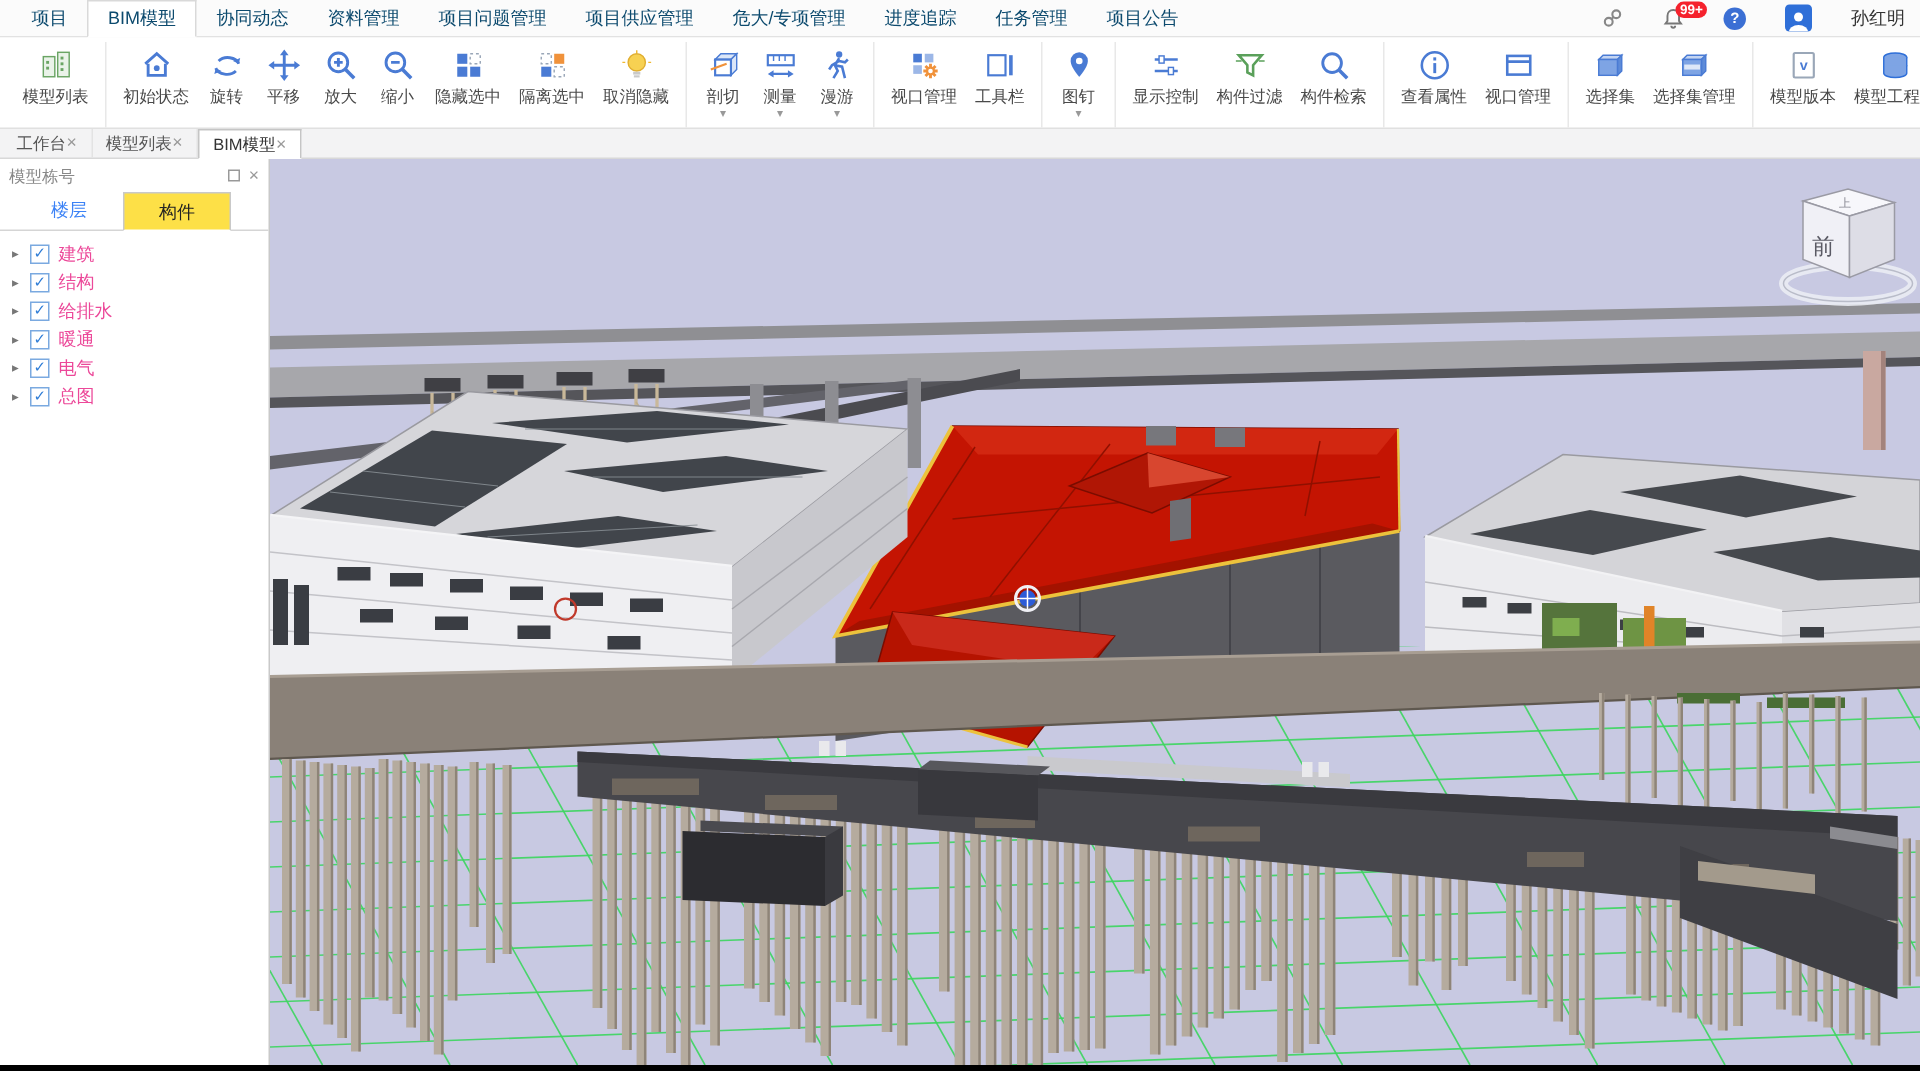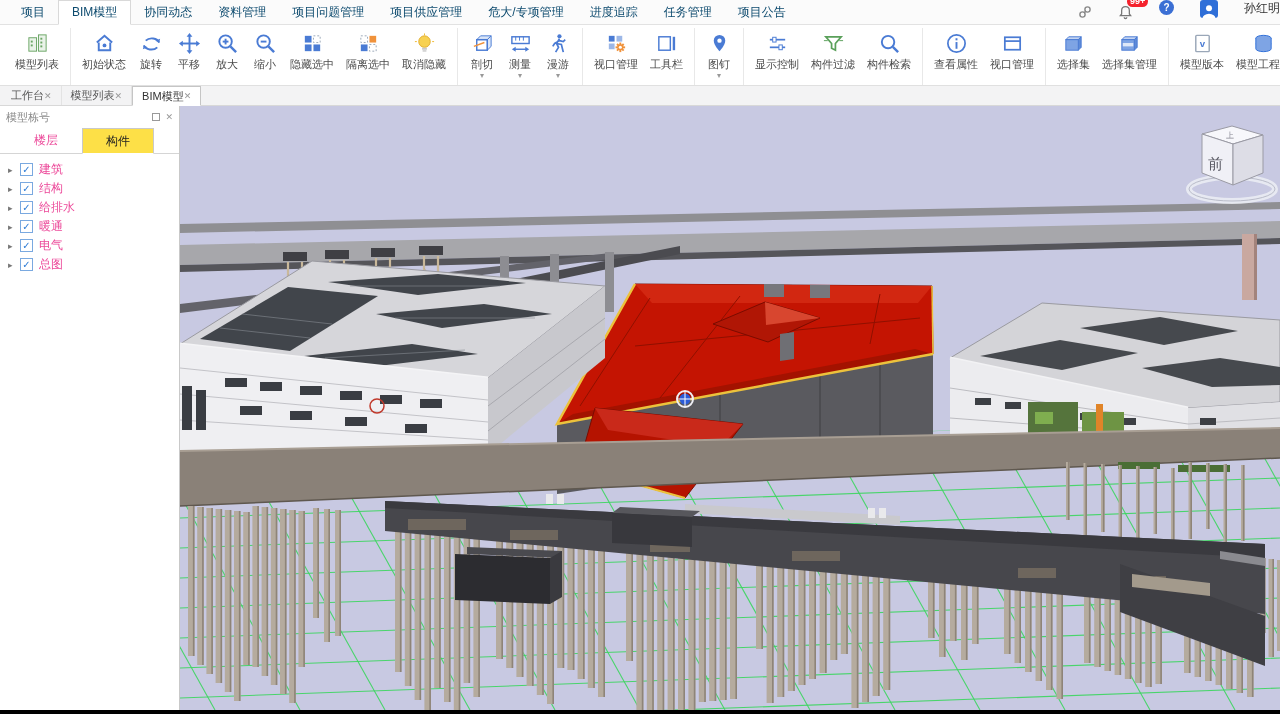--- a/index.html
+++ b/index.html
@@ -8,21 +8,21 @@
     width:1280px; height:714px; background:#fff; position:relative;
     display:flex; flex-direction:column; overflow:hidden;
     font-family:"Liberation Sans","DejaVu Sans",sans-serif; font-size:12px; color:#333;
   }
   
   .menu-bar { height:25px; background:#fbfbfb; border-bottom:1px solid #e2e2e2;
     display:flex; align-items:stretch; padding-left:8px; flex:0 0 auto; }
   .menu-items { display:flex; align-items:stretch; }
   .menu-item { display:flex; align-items:center; padding:0 13px; font-size:12px; color:#0c4a6e; cursor:pointer; white-space:nowrap; }
   .menu-item.active { border:1px solid #d9d9d9; border-bottom:1px solid #fff; background:#fff; margin-bottom:-1px; }
-  .menu-right { margin-left:auto; display:flex; gap:26px; }
+  .menu-right { margin-left:auto; display:flex; align-items:center; gap:26px; padding-right:10px; }
   .mr-icon { position:relative; display:flex; align-items:center; color:#777; }
   .badge { position:absolute; top:-4px; left:9px; background:#f5222d; color:#fff; font-size:9px;
     line-height:11px; padding:0 3px; border-radius:7px; font-weight:bold; }
   .help-circle { width:15px; height:15px; border-radius:50%; background:#3b6fd4; color:#fff;
     font-size:10px; font-weight:bold; display:flex; align-items:center; justify-content:center; }
   .avatar { width:18px; height:18px; border-radius:3px; background:#2f6fd8; display:flex; align-items:flex-end; justify-content:center; overflow:hidden; }
   .username { font-size:12px; color:#333; white-space:nowrap; }
   
   .ribbon { height:61px; background:#fff; border-bottom:1px solid #e0e0e0; display:flex; align-items:stretch; padding:3px 0 0 4px; flex:0 0 auto; }
   .ribbon-group { display:flex; align-items:flex-start; padding:0 5px; border-right:1px solid #e8e8e8; }
@@ -39,21 +39,21 @@
   .dtab .x { color:#999; font-size:9px; }
   .dtab.active { background:#fff; border:1px solid #c5c5c5; border-bottom:1px solid #fff; margin-bottom:-1px; color:#333; }
   
   .main { flex:1; display:flex; min-height:0; }
   .sidebar { width:180px; flex:0 0 auto; background:#fff; border-right:1px solid #c9c9c9; display:flex; flex-direction:column; }
   .sb-header { height:22px; display:flex; align-items:center; padding:0 6px; font-size:11px; color:#888; }
   .sb-hicons { margin-left:auto; display:flex; align-items:center; gap:5px; color:#999; }
   .sb-sq { width:8px; height:8px; border:1px solid #999; display:inline-block; }
   .sb-x { font-size:9px; }
   .sb-tabs { height:26px; display:flex; border-bottom:1px solid #d5d5d5; padding-left:10px; }
-  .sb-tab { width:72px; display:flex; align-items:center; justify-content:center; font-size:12px; color:#ec4899; cursor:pointer; }
+  .sb-tab { width:72px; display:flex; align-items:center; justify-content:center; font-size:12px; color:#3b82f6; cursor:pointer; }
   .sb-tab.active { border:1px solid #c9c9c9; border-bottom:1px solid #fff; background:#fde047; margin-bottom:-1px; color:#222; }
   .sb-tree { padding-top:6px; }
   .tree-row { height:19px; display:flex; align-items:center; padding-left:8px; cursor:pointer; }
   .tw { width:12px; font-size:9px; color:#777; }
   .cb { width:13px; height:13px; border:1px solid #7aa9e0; background:#fff; color:#2e7cd6;
     font-size:10px; line-height:11px; text-align:center; font-weight:bold; }
   .tlbl { margin-left:6px; font-size:12px; color:#ec4899; }
   .viewport { flex:1; position:relative; background:#c8c9e2; min-width:0; }
   .viewport svg { position:absolute; inset:0; width:100%; height:100%; display:block; }
   .bottom-strip { height:4px; background:#000; flex:0 0 auto; }

